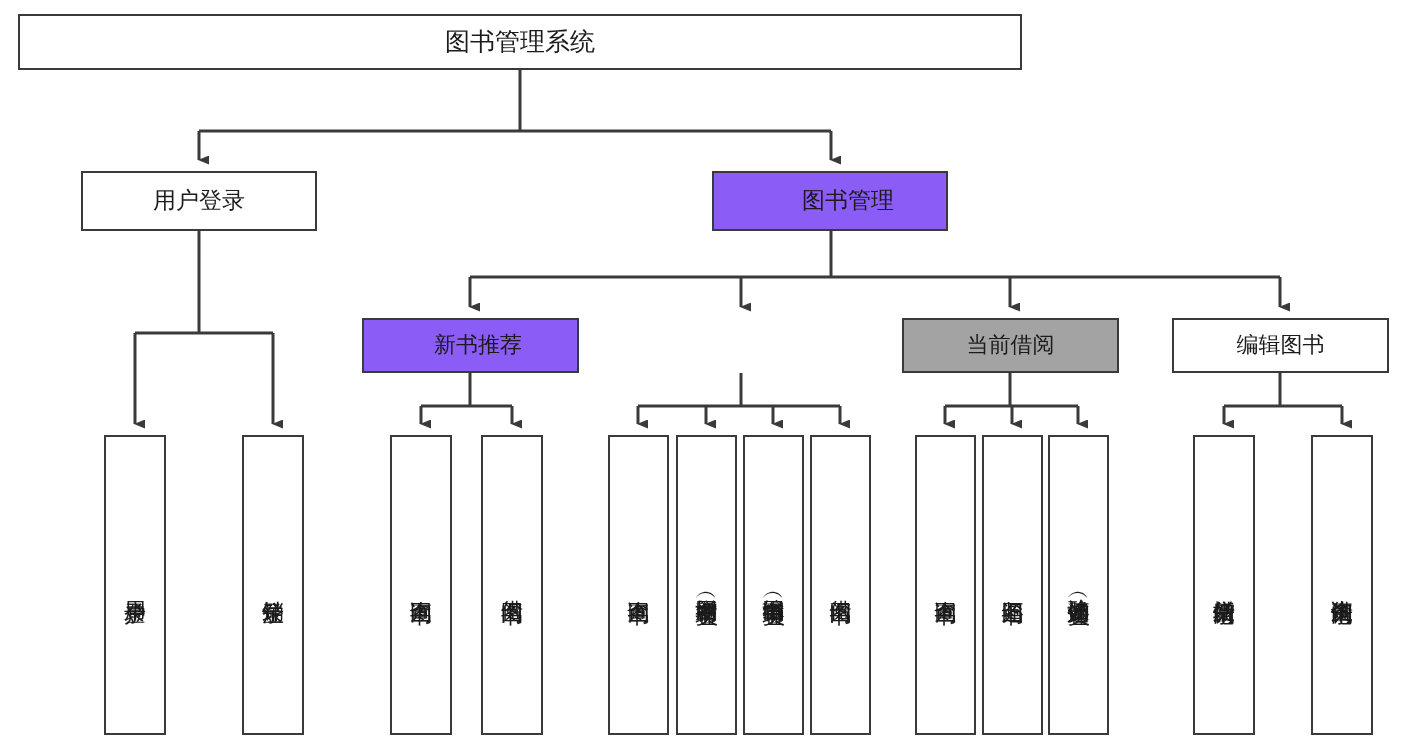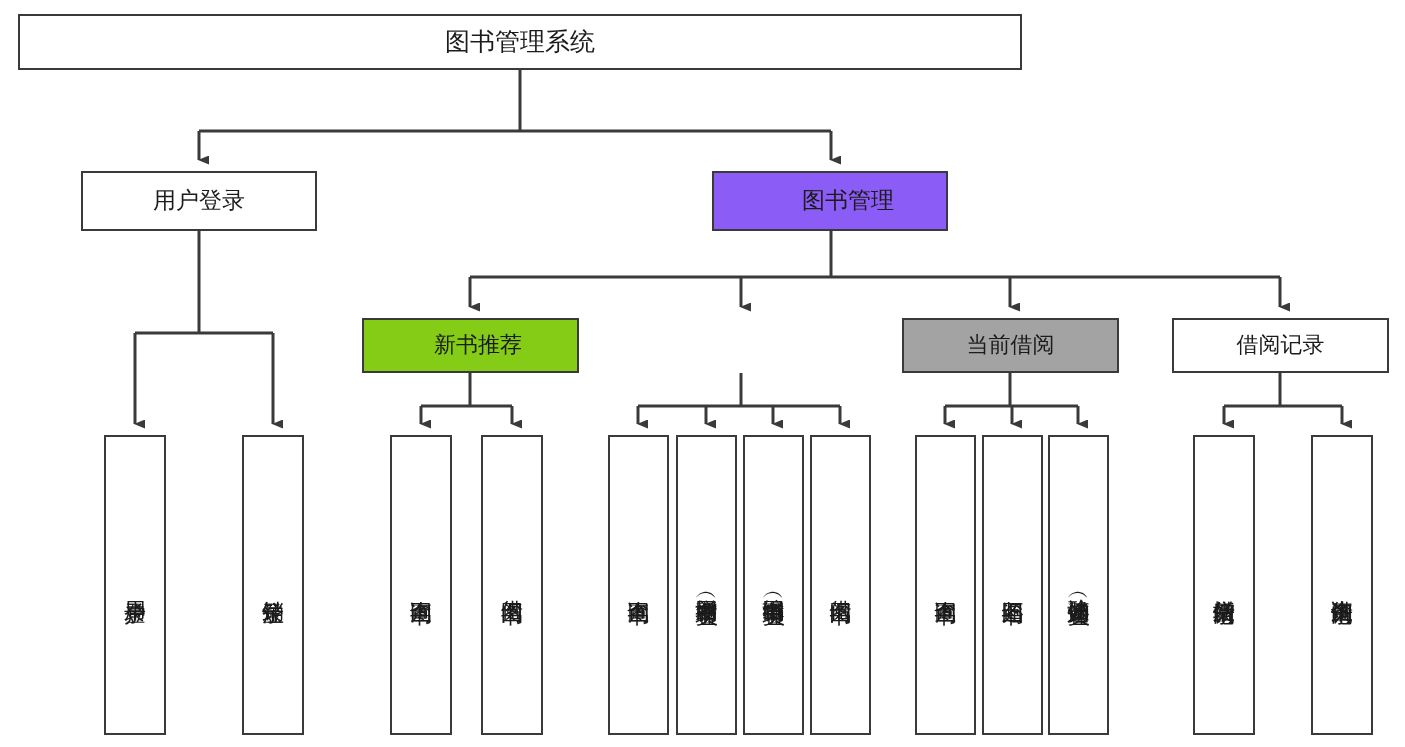--- a/index.html
+++ b/index.html
@@ -123,28 +123,28 @@
     <span class="node-label" style="color: rgb(27, 27, 27);">图书管理系统</span>
   </div>
 
   <div class="node level-2" style="left: 81px; top: 171px; width: 236px; height: 60px; border-color: rgb(58, 58, 58); background: rgb(255, 255, 255);">
     <span class="node-label" style="color: rgb(27, 27, 27);">用户登录</span>
   </div>
   <div class="node level-2" style="left: 712px; top: 171px; width: 236px; height: 60px; border-color: rgb(58, 58, 58); background: #8b5cf6; padding-left: 36px;">
     <span class="node-label" style="color: rgb(27, 27, 27);">图书管理</span>
   </div>
 
-  <div class="node level-3" style="left: 362px; top: 318px; width: 217px; height: 55px; border-color: rgb(58, 58, 58); background: #84cc16; padding-left: 15px;">
+  <div class="node level-3" style="left: 362px; top: 318px; width: 217px; height: 55px; border-color: rgb(58, 58, 58); background: #8b5cf6; padding-left: 15px;">
     <span class="node-label" style="color: rgb(27, 27, 27);">新书推荐</span>
   </div>
   <div class="node level-3" style="left: 902px; top: 318px; width: 217px; height: 55px; border-color: rgb(58, 58, 58); background: #a3a3a3;">
     <span class="node-label" style="color: rgb(27, 27, 27);">当前借阅</span>
   </div>
   <div class="node level-3" style="left: 1172px; top: 318px; width: 217px; height: 55px; border-color: rgb(58, 58, 58); background: rgb(255, 255, 255);">
-    <span class="node-label" style="color: rgb(27, 27, 27);">借阅记录</span>
+    <span class="node-label" style="color: rgb(27, 27, 27);">编辑图书</span>
   </div>
 
   <div class="node leaf" style="left: 104px; top: 435px; width: 62px; height: 300px; border-color: rgb(58, 58, 58); background: rgb(255, 255, 255);">
     <span class="node-label" style="color: rgb(27, 27, 27);">用户登录</span>
   </div>
   <div class="node leaf" style="left: 242px; top: 435px; width: 62px; height: 300px; border-color: rgb(58, 58, 58); background: rgb(255, 255, 255);">
     <span class="node-label" style="color: rgb(27, 27, 27);">注销登录</span>
   </div>
   <div class="node leaf" style="left: 390px; top: 435px; width: 62px; height: 300px; border-color: rgb(58, 58, 58); background: rgb(255, 255, 255);">
     <span class="node-label" style="color: rgb(27, 27, 27);">查询图书</span>

